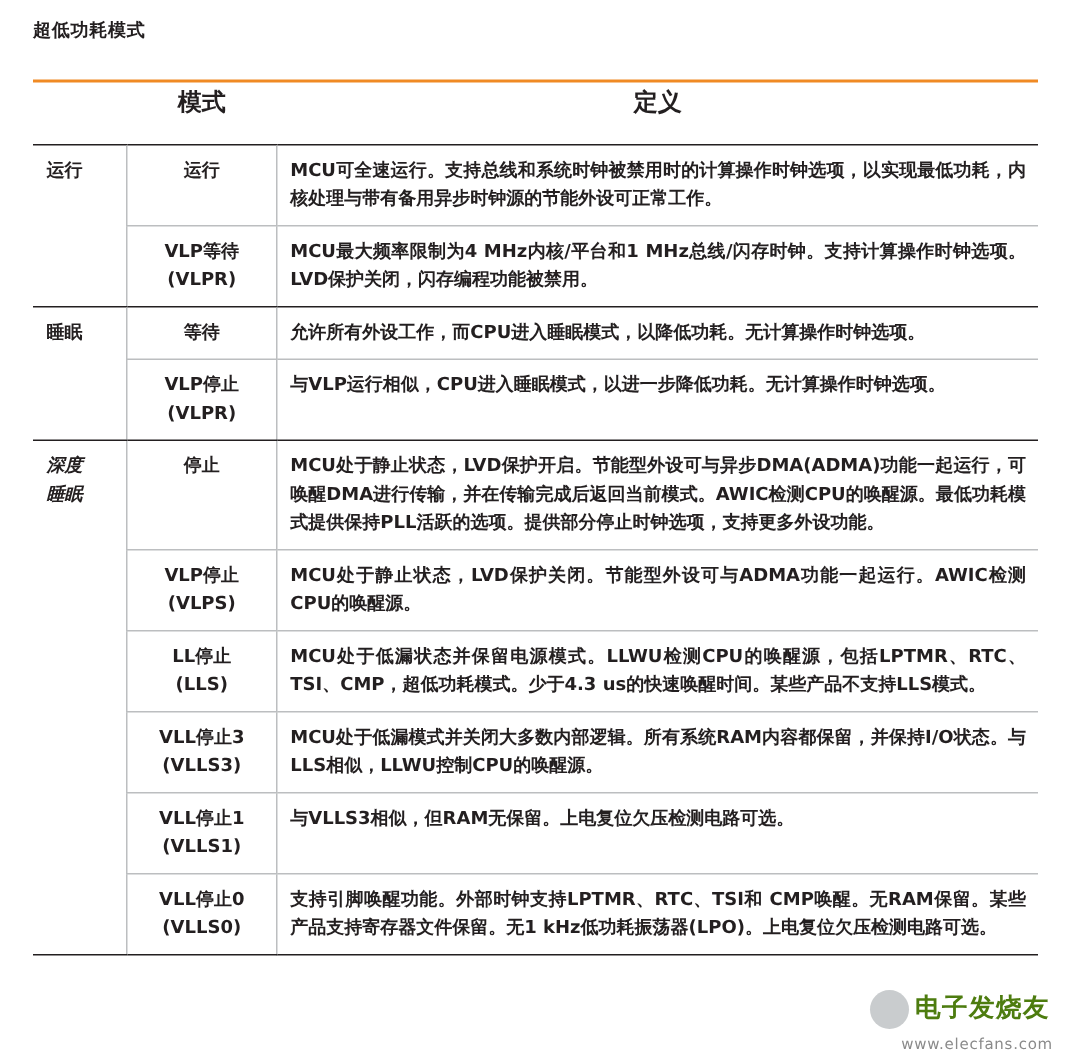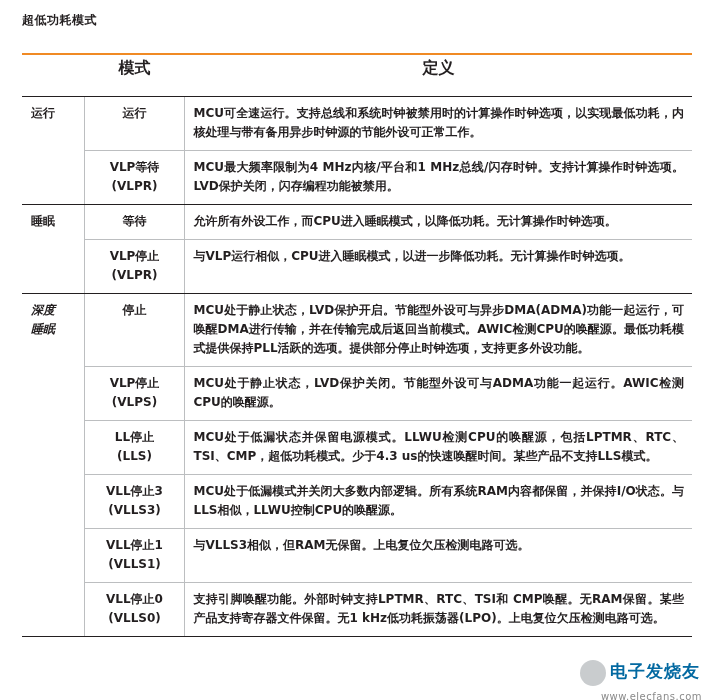--- a/index.html
+++ b/index.html
@@ -115,21 +115,21 @@
     font-size: 10px;
     color: #8a8a8a;
     letter-spacing: 0.5px;
   }
   .wm-big {
     position: absolute;
     right: 14px;
     bottom: 17px;
     font-size: 17px;
     font-weight: bold;
-    color: #0369a1;
+    color: #4d7c0f;
     letter-spacing: 1px;
   }
   .wm-circle {
     position: absolute;
     right: 108px;
     bottom: 14px;
     width: 26px;
     height: 26px;
     border-radius: 50%;
     background: #c9ccce;

